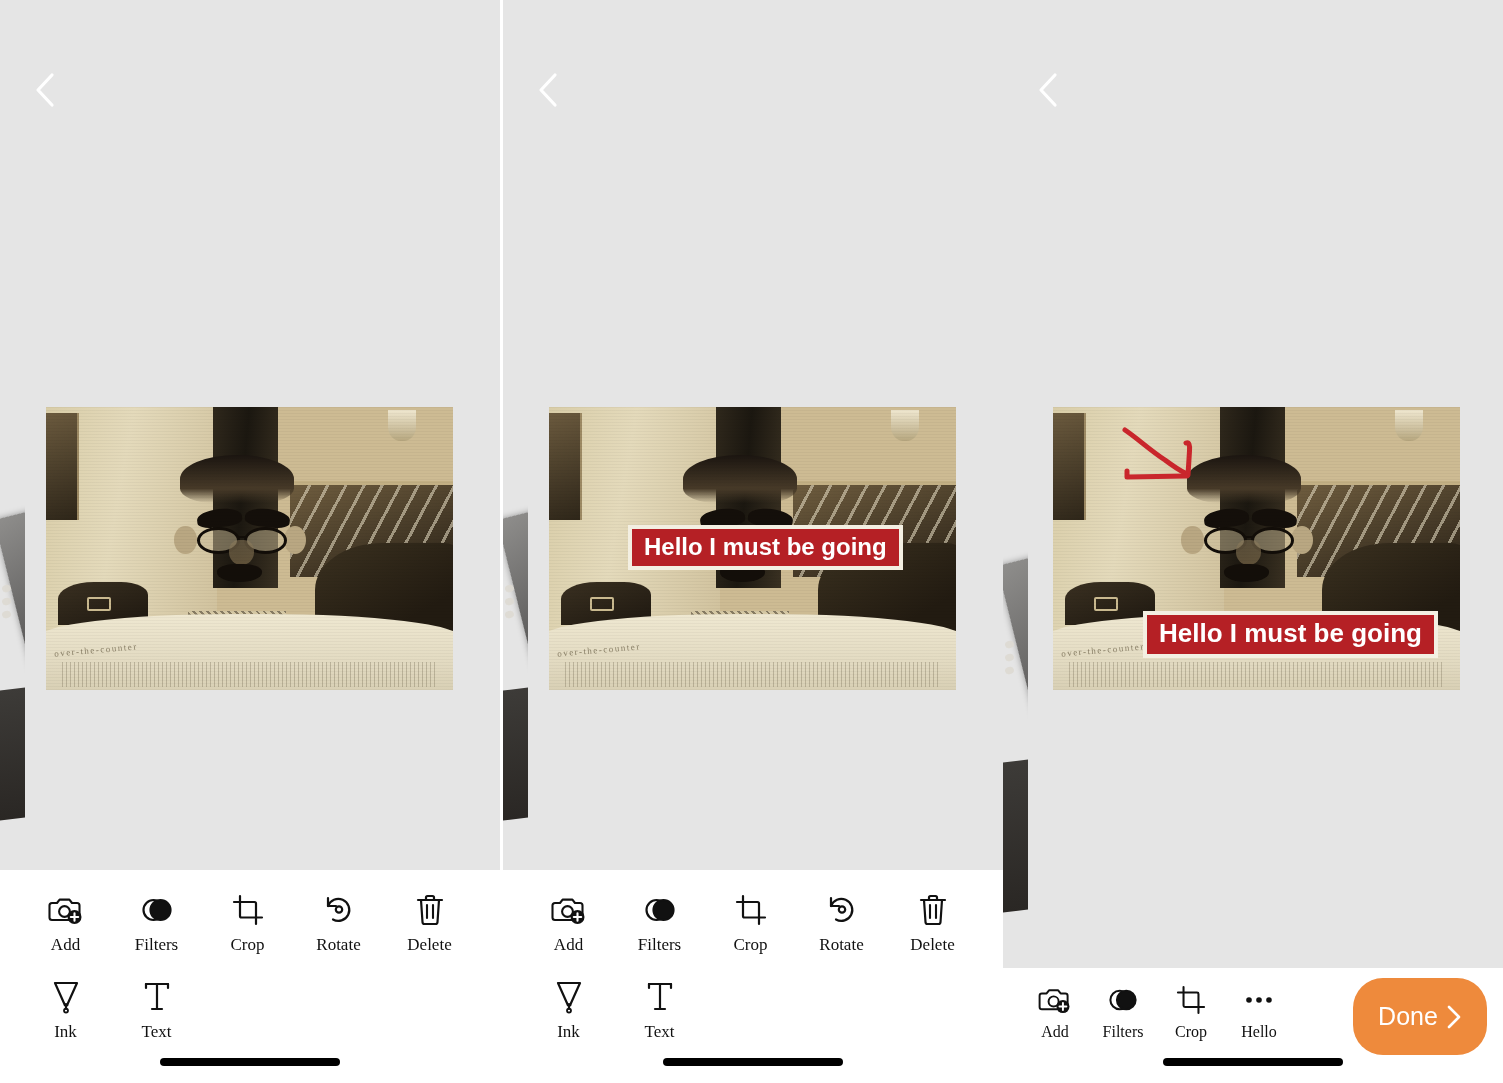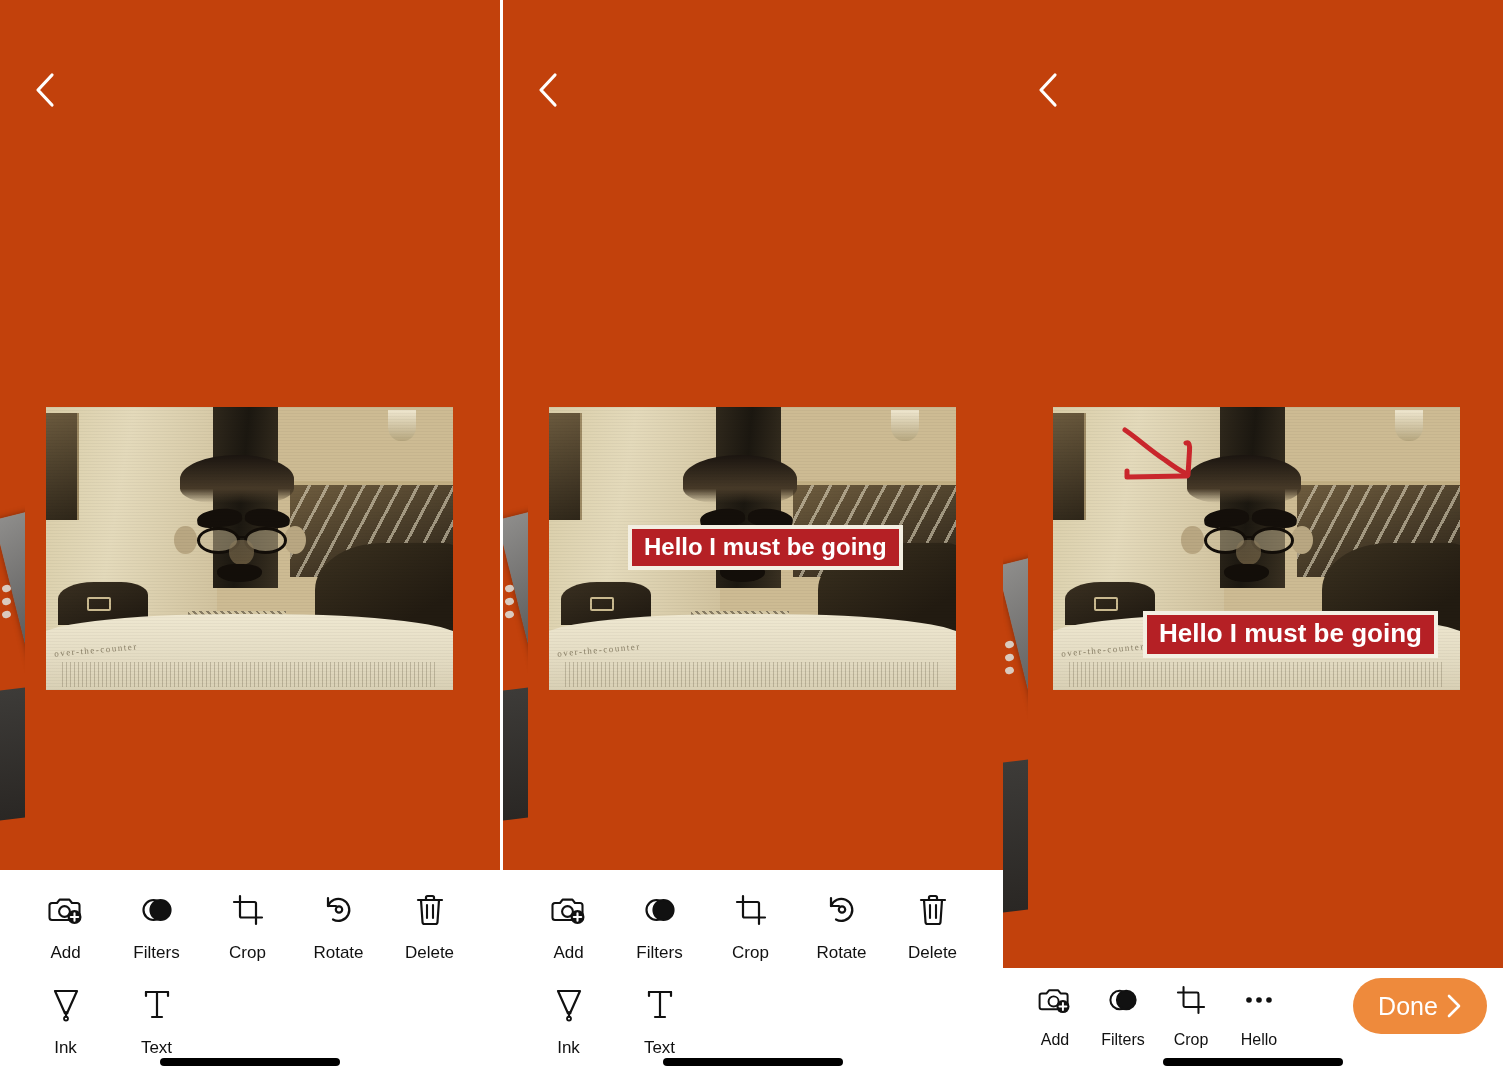--- a/index.html
+++ b/index.html
@@ -12,21 +12,21 @@
   #root { position: relative; width: 1503px; height: 1083px; background:#fff; }
 
   
   .panel { position: absolute; top: 0; height: 1083px; background: #ffffff; overflow: hidden; }
   #panel1 { left: 0px;    width: 500px; }
   #panel2 { left: 503px;  width: 500px; }
   #panel3 { left: 1003px; width: 500px; }
 
   .canvas {
     position: absolute; left: 0; top: 0; width: 100%;
-    background: #c2410c;
+    background: #e5e5e5;
   }
   #panel1 .canvas, #panel2 .canvas { height: 870px; }
   #panel3 .canvas { height: 968px; }
 
   
   .back-btn {
     position: absolute; left: 22px; top: 62px;
     width: 46px; height: 56px;
     display: flex; align-items: center; justify-content: center;
     cursor: pointer; z-index: 6;
@@ -223,34 +223,34 @@
   #tb3 { top: 968px; height: 115px; }
 
   .tool-row { display: flex; }
   .tool-row.r1, .tool-row.r2 { padding-left: 20px; }
   .tool {
     width: 91px; display: flex; flex-direction: column;
     align-items: center; cursor: pointer; user-select: none;
   }
   .tool .ic { height: 44px; display:flex; align-items:center; justify-content:center; }
   .tool .lb {
-    font-size: 17px; color: #111111; margin-top: 11px;
-    font-family: Liberation Sans, sans-serif;
+    font-size: 17px; color: #111111; margin-top: 3px;
+    font-family: Liberation Serif, serif;
   }
   #tb1 .tool-row.r1, #tb2 .tool-row.r1 { padding-top: 18px; }
   #tb1 .tool-row.r2, #tb2 .tool-row.r2 { padding-top: 20px; }
 
   
   #tb3 .strip { display: flex; align-items: flex-start; padding-top: 12px; padding-left: 18px; }
   #tb3 .tool { width: 68px; }
   #tb3 .tool .ic { height: 40px; }
   #tb3 .tool .lb { font-size: 16px; }
   .done-btn {
     position: absolute; right: 16px; top: 10px;
-    width: 134px; height: 56px; border-radius: 30px;
+    width: 134px; height: 77px; border-radius: 30px;
     background: #ee8a3c; color: #ffffff;
     display: flex; align-items: center; justify-content: center; gap: 8px;
     font-size: 25px; cursor: pointer;
     font-family: "Liberation Sans", sans-serif;
   }
   .done-btn .dchev { display: block; }
 
   
   .home-ind {
     position: absolute; bottom: 17px; left: 50%; transform: translateX(-50%);

